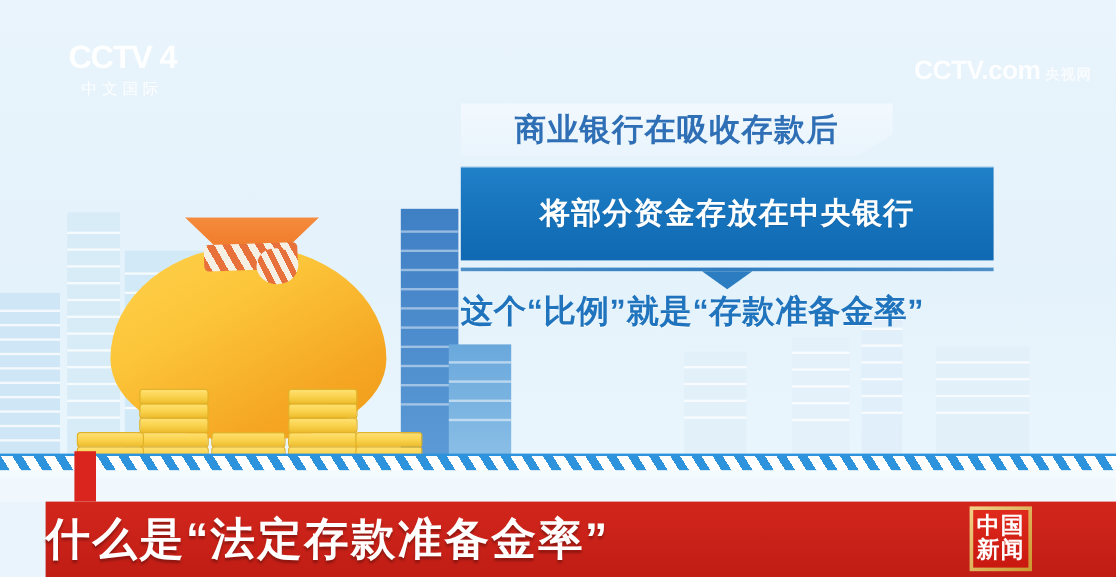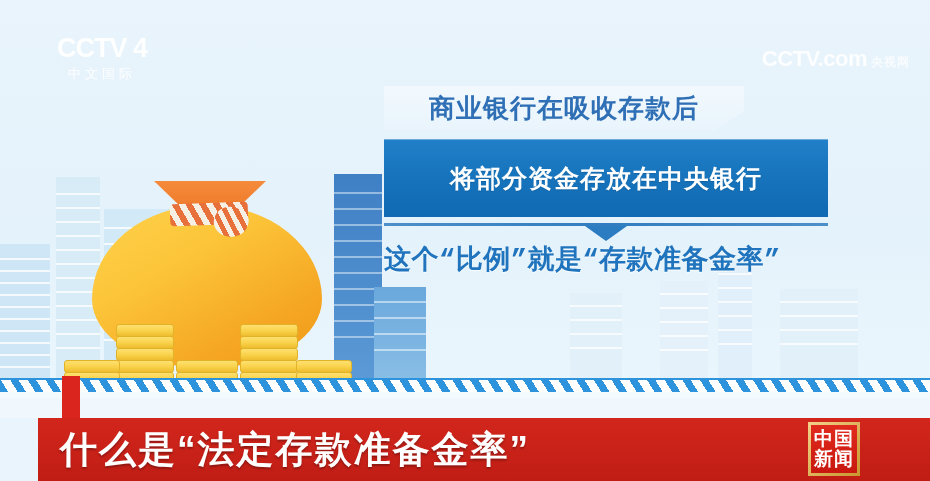--- a/index.html
+++ b/index.html
@@ -75,21 +75,21 @@
     position:absolute;left:384px;top:223px;width:444px;height:3px;
     background:linear-gradient(90deg,#4d8fc8 0%,#2f7dc0 50%,#4d8fc8 100%);
   }
   .chev{
     position:absolute;left:585px;top:226px;width:0;height:0;
     border-left:21px solid transparent;border-right:21px solid transparent;
     border-top:15px solid #2b7cc0;
   }
   .band3{
     position:absolute;left:384px;top:240px;width:480px;height:38px;
-    display:flex;align-items:center;font-family:Liberation Mono, monospace;
+    display:flex;align-items:center;
   }
   .band3 span{
     font-size:27px;font-weight:700;color:#1f74bd;letter-spacing:.5px;
     text-shadow:0 1px 0 rgba(255,255,255,.8);
   }
 
   
   .stripes{
     position:absolute;left:0;top:378px;width:930px;height:14px;
     background:repeating-linear-gradient(58deg,#2e93dd 0 7px,#ffffff 7px 15px);
@@ -105,21 +105,21 @@
   .subbar span{
     padding-left:14px;font-size:18px;font-weight:700;color:#ffffff;letter-spacing:.5px;
     text-shadow:0 1px 1px rgba(0,0,0,.25);
   }
   .headline{
     position:absolute;left:38px;top:418px;width:892px;height:63px;
     background:linear-gradient(180deg,#d2261c 0%,#c01d15 100%);
     display:flex;align-items:center;
   }
   .headline span{
-    padding-left:22px;font-size:37px;font-weight:700;color:#ffffff;letter-spacing:2px;
+    font-size:37px;font-weight:700;color:#ffffff;letter-spacing:2px;
     text-shadow:0 2px 2px rgba(0,0,0,.28);
   }
   .leftfill{position:absolute;left:0;top:418px;width:40px;height:63px;background:#e9f4fc;}
 
   
   .chlogo{
     position:absolute;left:808px;top:422px;width:52px;height:54px;
     background:linear-gradient(135deg,#f3d08a 0%,#c9972f 100%);
     padding:3px;box-sizing:border-box;
   }

